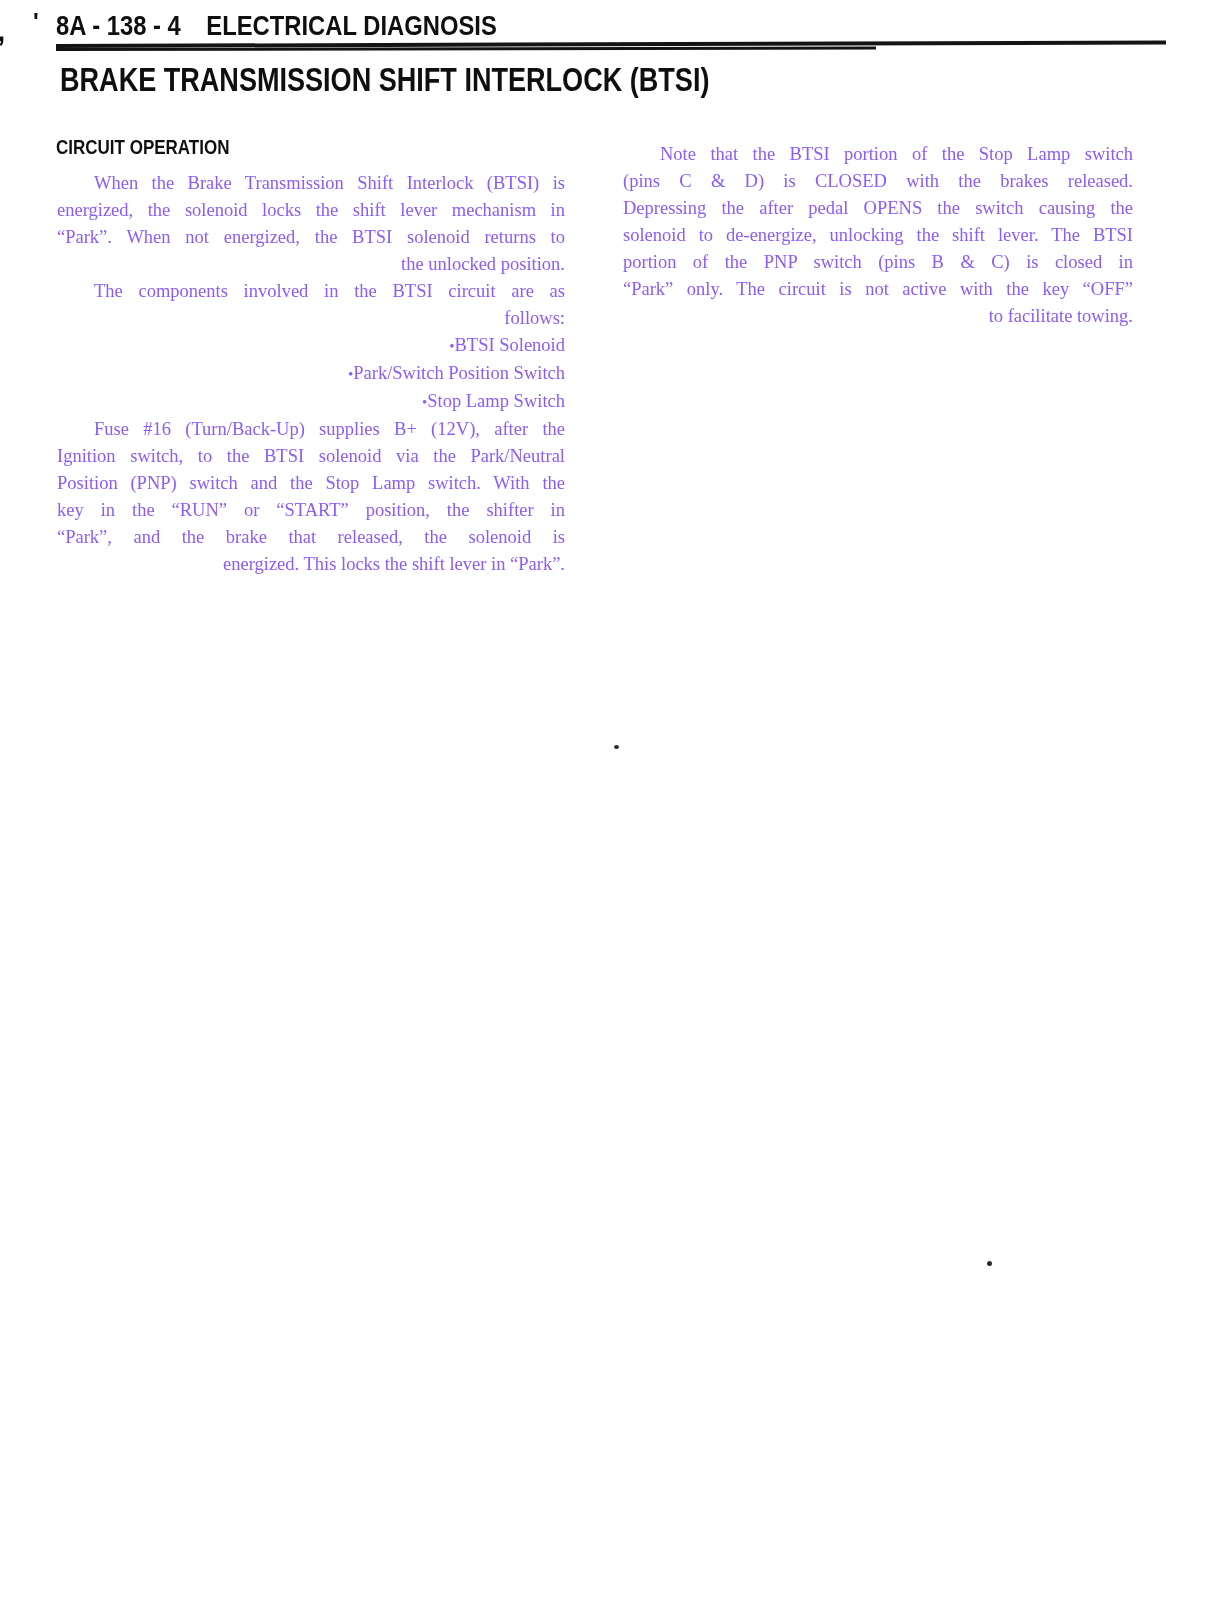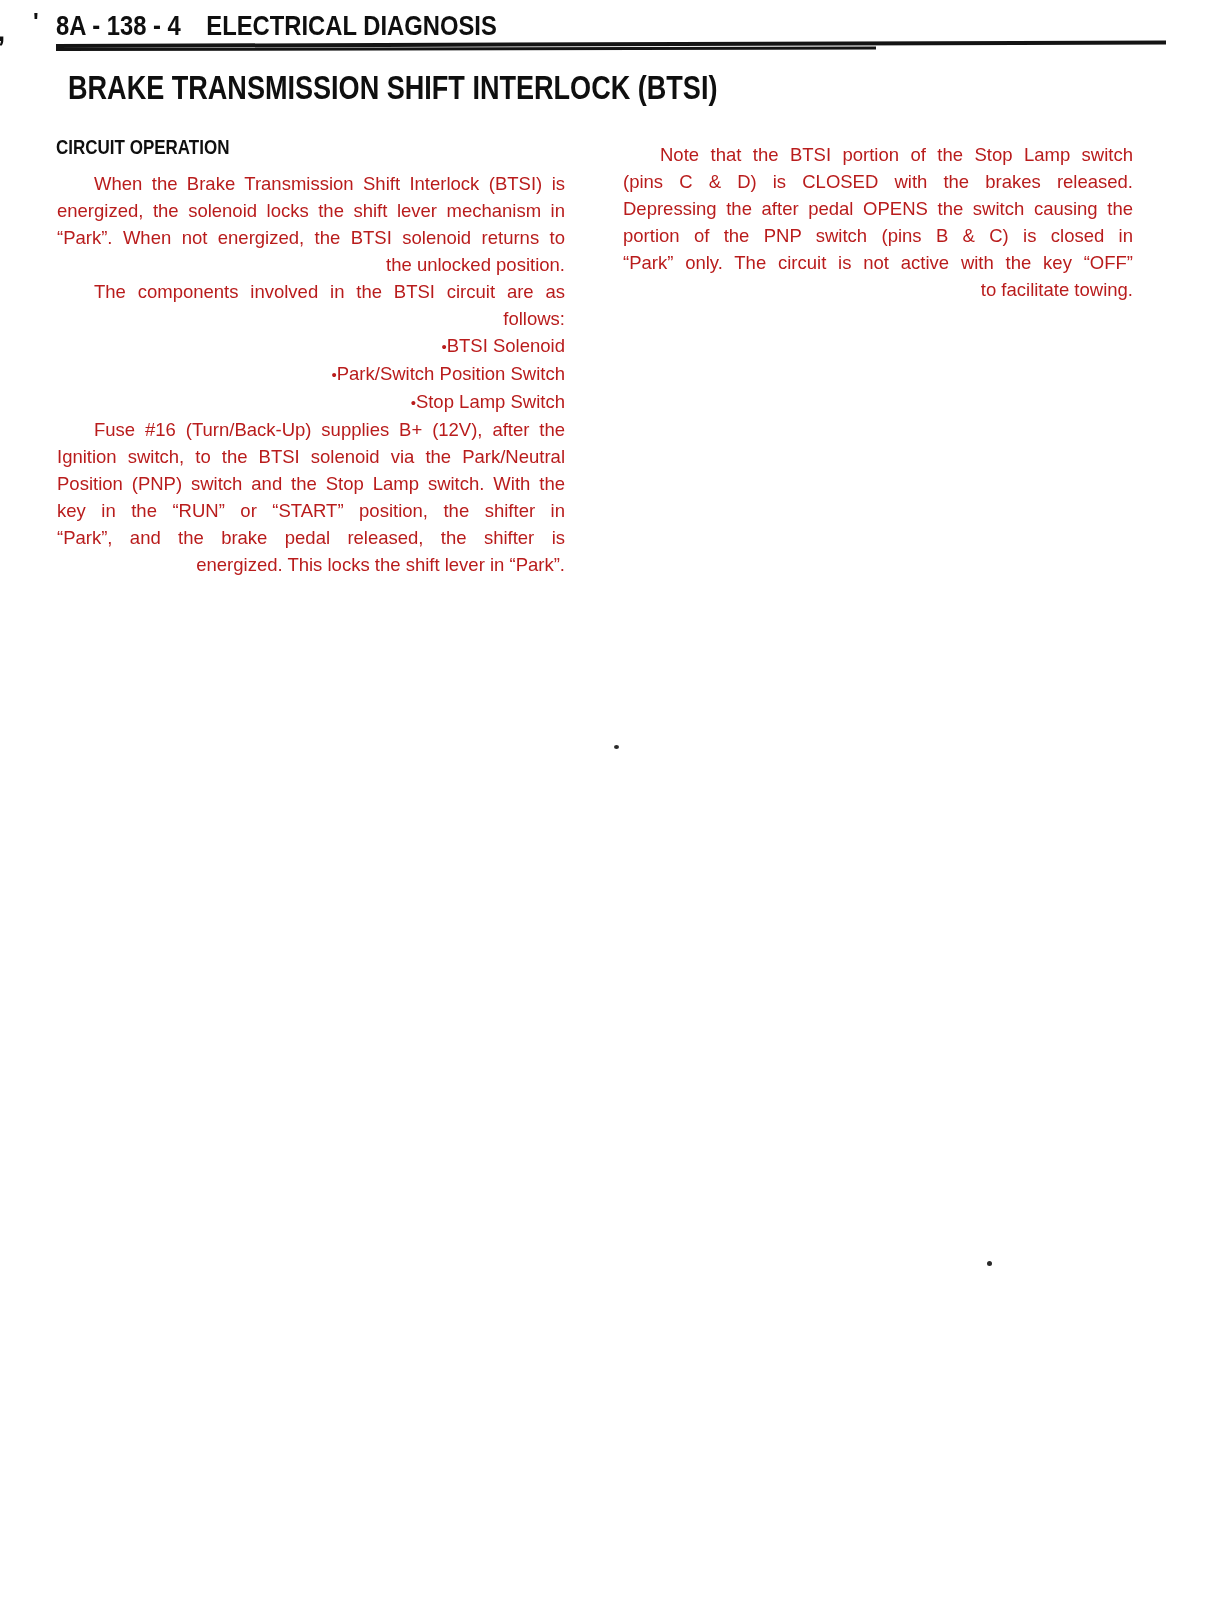--- a/index.html
+++ b/index.html
@@ -15,29 +15,29 @@
   .stray-tick  { position:absolute; left:33px; top:8px;  font:700 24px "Liberation Sans","DejaVu Sans",sans-serif; }
 
   .header { position:absolute; left:56px; top:10px; font-size:28px; letter-spacing:0px; }
   .hgap { margin-left:30px; }
 
   .rule-a { position:absolute; left:56px; top:44px; width:1110px; height:4px; background:#141414;
             transform:rotate(-0.18deg); transform-origin:left center; }
   .rule-b { position:absolute; left:56px; top:48px; width:820px; height:3px; background:#141414;
             transform:rotate(-0.10deg); transform-origin:left center; }
 
-  .title { position:absolute; left:56px; top:58px; margin:12px; font-size:33px; line-height:1.1; }
+  .title { position:absolute; left:56px; top:58px; margin:4px; font-size:33px; line-height:1.1; }
   .title .hscale { transform:scaleX(0.82); }
 
   .heading { position:absolute; left:56px; top:136px; margin:0; font-size:20px; line-height:1.1; }
 
   .col {
     position:absolute; width:508px;
-    font-family:Liberation Sans, sans-serif;
-    font-size:18.5px; line-height:27px; color:#b91c1c;
+    font-family:Liberation Serif, serif;
+    font-size:18.5px; line-height:27px; color:#8b5cf6;
   }
   .col-left  { left:57px;  top:170px; }
   .col-right { left:623px; top:141px; width:510px; }
 
   .line { text-align:right; }
   .line.just { text-align:justify; text-align-last:justify; }
   .line.first { text-indent:37px; }
   .bullet-line { padding-left:27px; }
   .bullet { display:inline-block; width:17px; font-size:15px; }
 
@@ -77,27 +77,28 @@
       <div class="line">the unlocked position.</div>
       <div class="line just first">The components involved in the BTSI circuit are as</div>
       <div class="line">follows:</div>
       <div class="line bullet-line"><span class="bullet">•</span><span>BTSI Solenoid</span></div>
       <div class="line bullet-line"><span class="bullet">•</span><span>Park/Switch Position Switch</span></div>
       <div class="line bullet-line"><span class="bullet">•</span><span>Stop Lamp Switch</span></div>
       <div class="line just first">Fuse #16 (Turn/Back-Up) supplies B+ (12V), after the</div>
       <div class="line just">Ignition switch, to the BTSI solenoid via the Park/Neutral</div>
       <div class="line just">Position (PNP) switch and the Stop Lamp switch. With the</div>
       <div class="line just">key in the “RUN” or “START” position, the shifter in</div>
-      <div class="line just">“Park”, and the brake pedal released, the shifter is</div>
+      <div class="line just">“Park”, and the brake that released, the solenoid is</div>
       <div class="line">energized. This locks the shift lever in “Park”.</div>
     </div>
   <div class="col col-right">
       <div class="line just first">Note that the BTSI portion of the Stop Lamp switch</div>
       <div class="line just">(pins C &amp; D) is CLOSED with the brakes released.</div>
       <div class="line just">Depressing the after pedal OPENS the switch causing the</div>
+      <div class="line just">solenoid to de-energize, unlocking the shift lever. The BTSI</div>
       <div class="line just">portion of the PNP switch (pins B &amp; C) is closed in</div>
       <div class="line just">“Park” only. The circuit is not active with the key “OFF”</div>
       <div class="line">to facilitate towing.</div>
     </div>
 
   <div class="speck speck-1"></div>
   <div class="speck speck-2"></div>
 
 </div>
 

